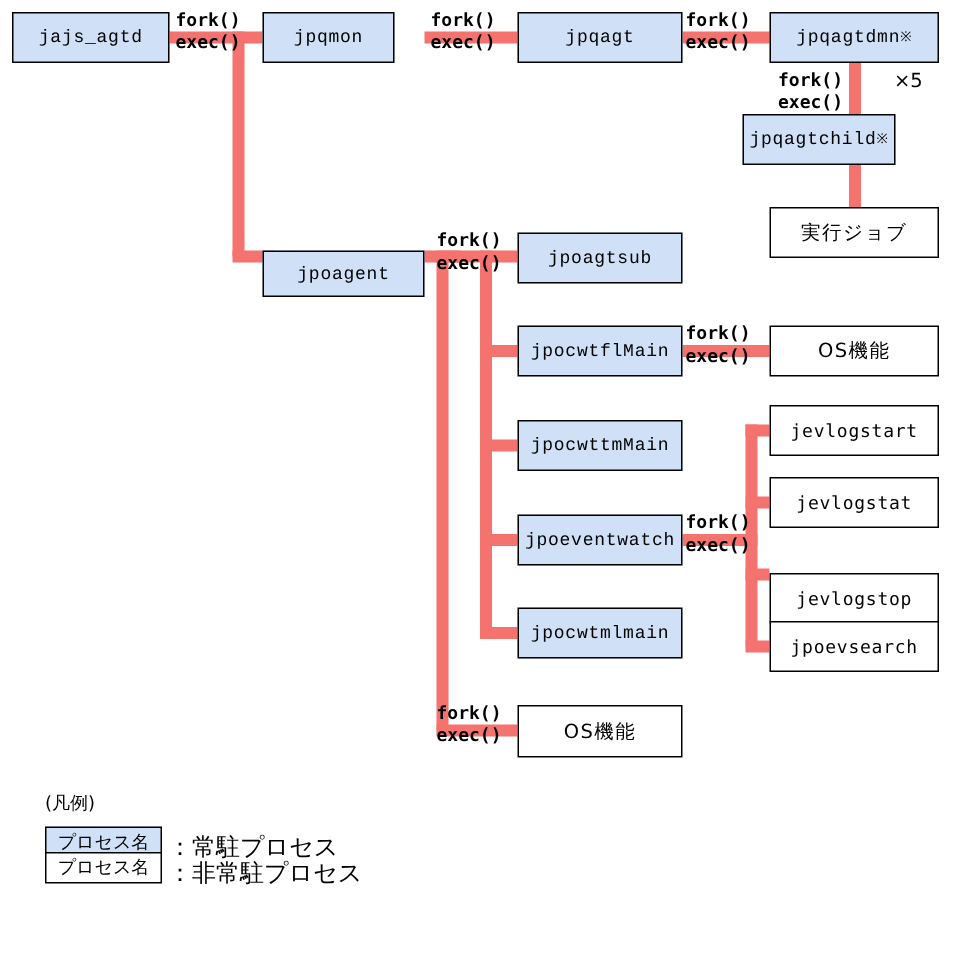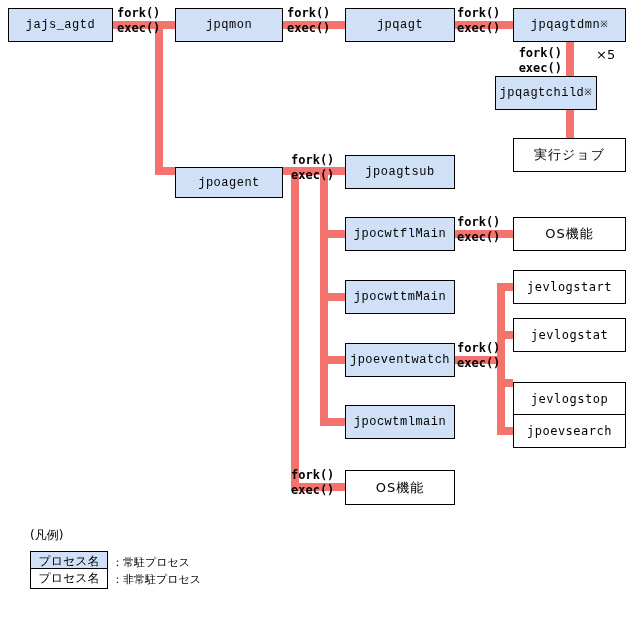--- a/index.html
+++ b/index.html
@@ -94,21 +94,21 @@
     font-family: "DejaVu Sans", sans-serif;
     font-size: 12px;
     white-space: nowrap;
     z-index: 3;
     background: #ffffff;
   }
   .legend-box.resident { background: #cfe0f7; }
   .legend-text {
     position: absolute;
     font-family: "DejaVu Sans", sans-serif;
-    font-size: 11px;
+    font-size: 16px;
     color: #000;
     white-space: nowrap;
     z-index: 4;
   }
   .note {
     position: absolute;
     font-family: "DejaVu Sans", sans-serif;
     font-size: 12px;
     color: #000;
     white-space: nowrap;
@@ -152,21 +152,21 @@
   <div class="line" style="left:497px; top:283px; width:8px; height:148px;"></div>
   <div class="line" style="left:497px; top:283px; width:16px; height:8px;"></div>
   <div class="line" style="left:497px; top:331px; width:16px; height:8px;"></div>
   <div class="line" style="left:497px; top:379px; width:16px; height:8px;"></div>
   <div class="line" style="left:497px; top:427px; width:16px; height:8px;"></div>
 
   <div class="box resident" style="left:8px; top:8px; width:105px; height:34px;">
     <span>jajs_agtd</span>
   </div>
 
-  <div class="box resident" style="left:175px; top:8px; width:108px; height:34px;">
+  <div class="box resident" style="left:175px; top:8px; width:88px; height:34px;">
     <span>jpqmon</span>
   </div>
 
   <div class="box resident" style="left:345px; top:8px; width:110px; height:34px;">
     <span>jpqagt</span>
   </div>
 
   <div class="box resident" style="left:513px; top:8px; width:113px; height:34px;">
     <span>jpqagtdmn</span>
       <span class="mark">※</span>

